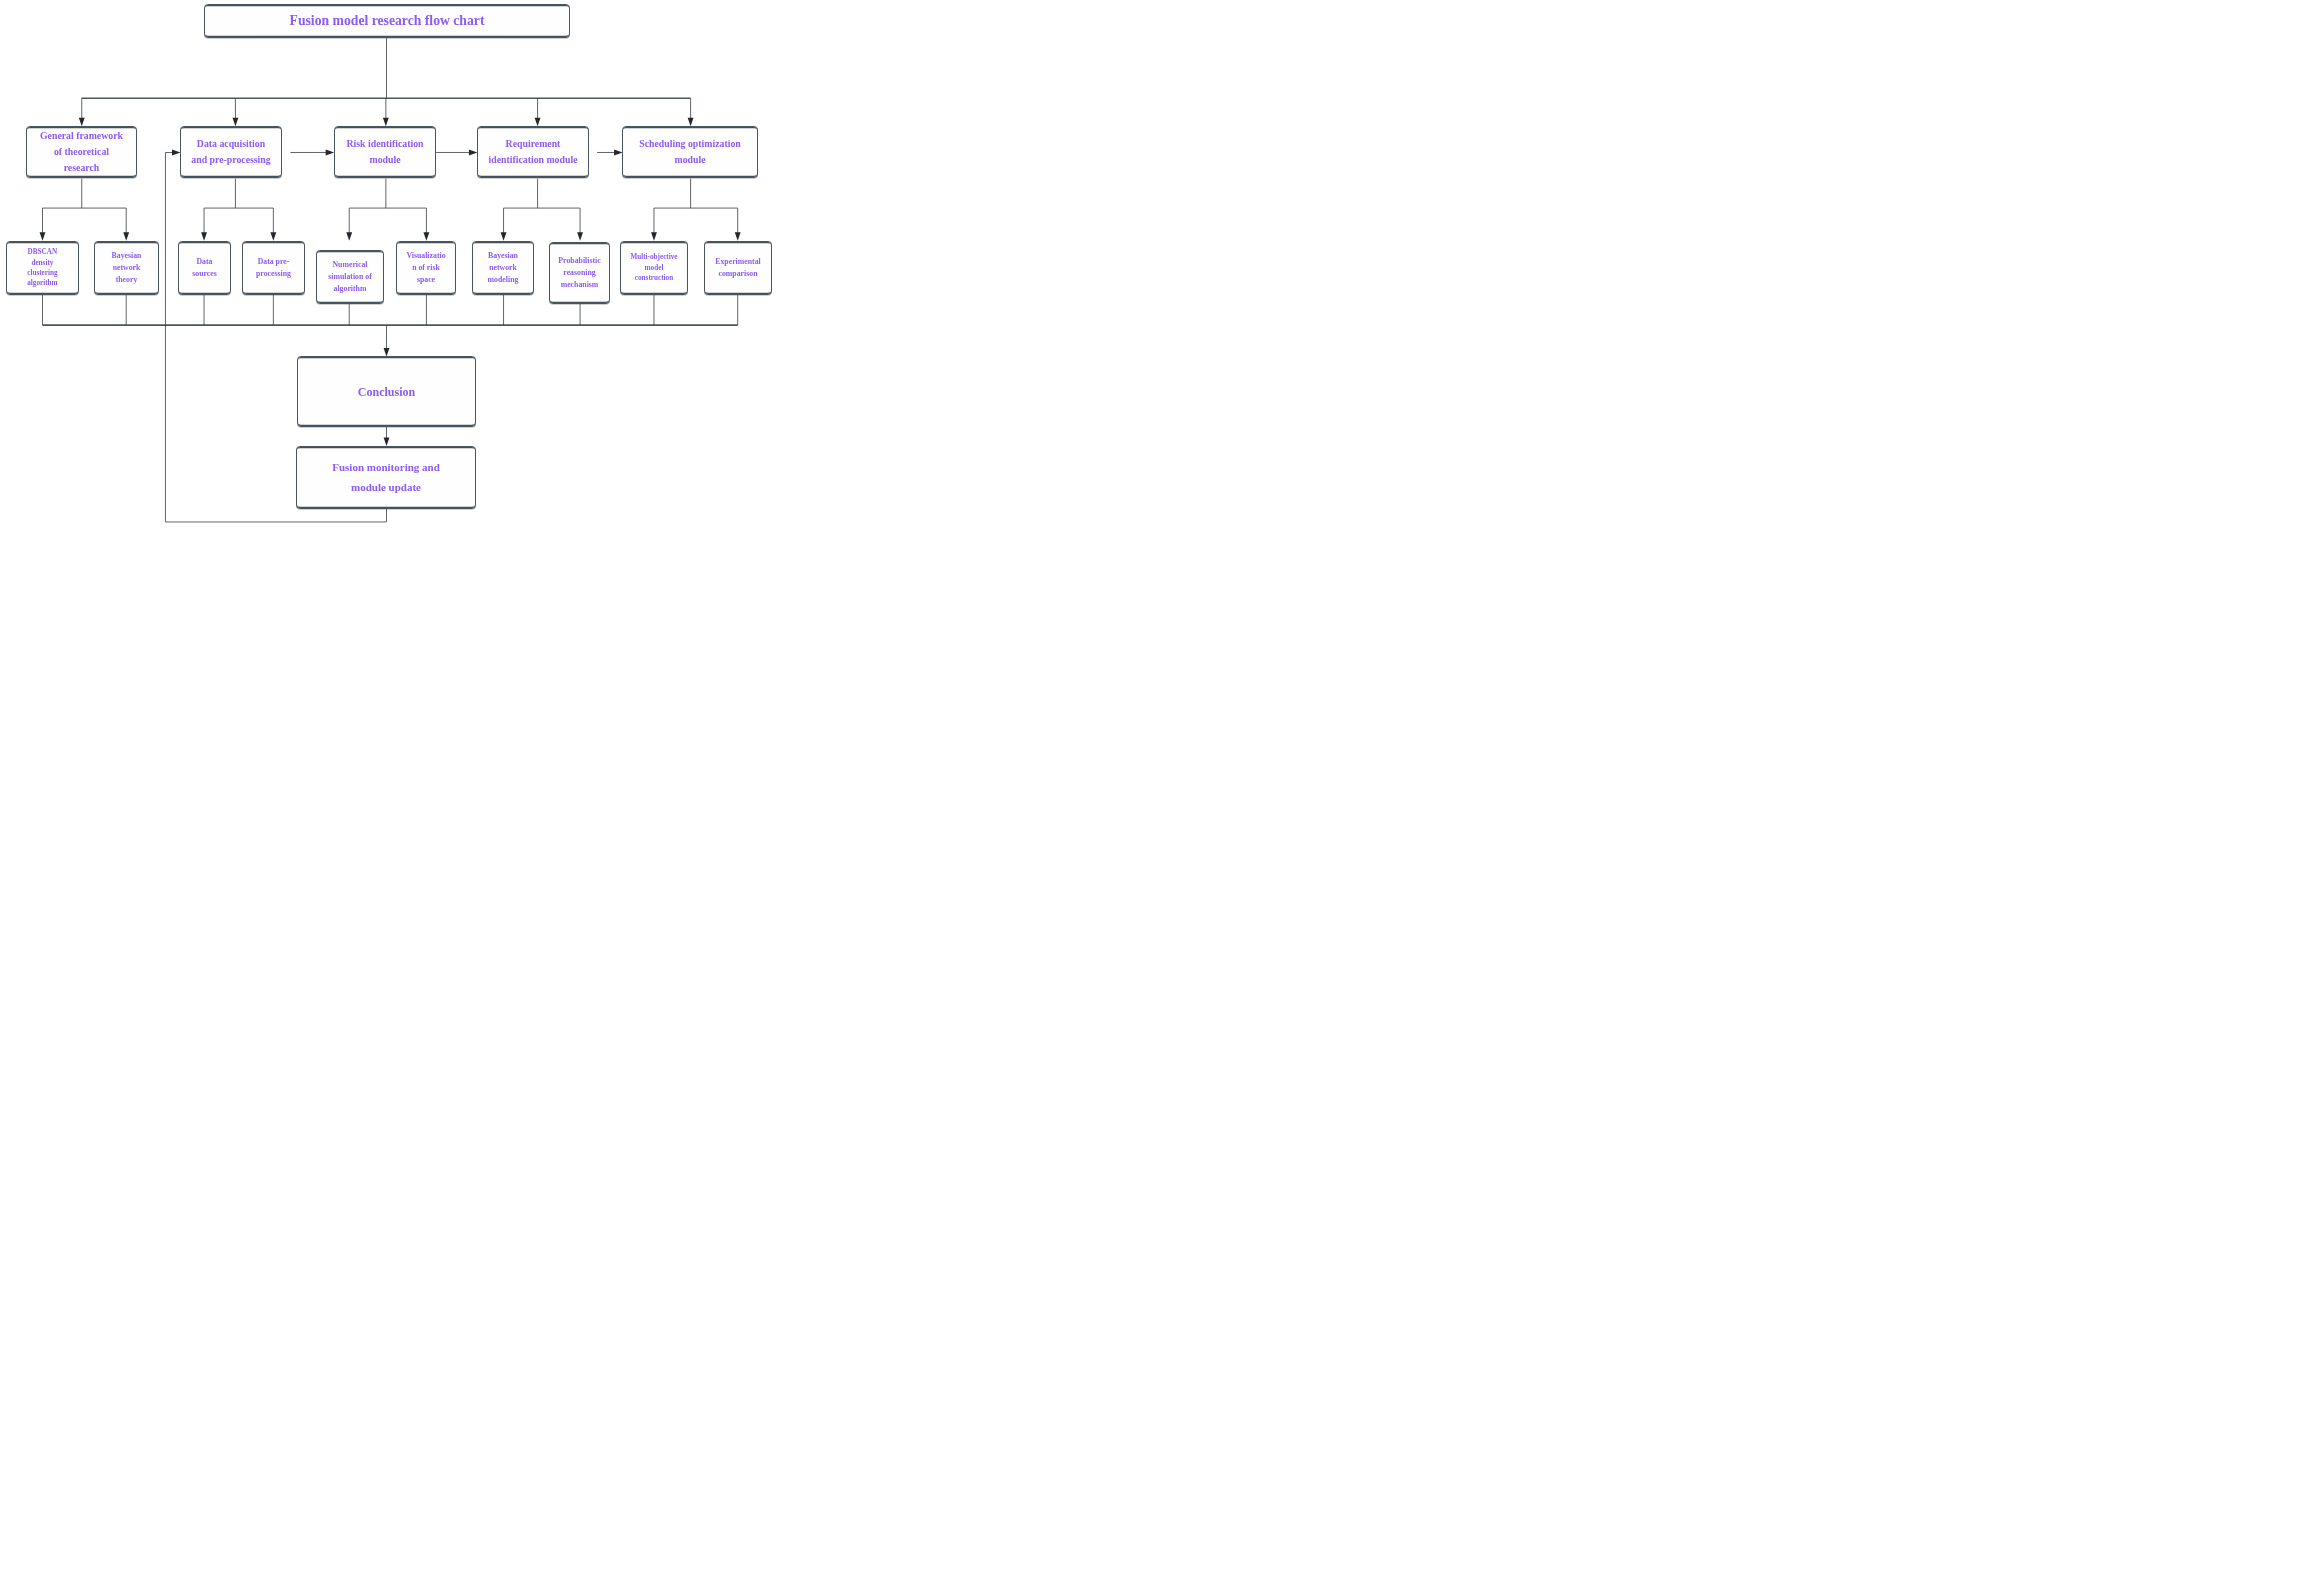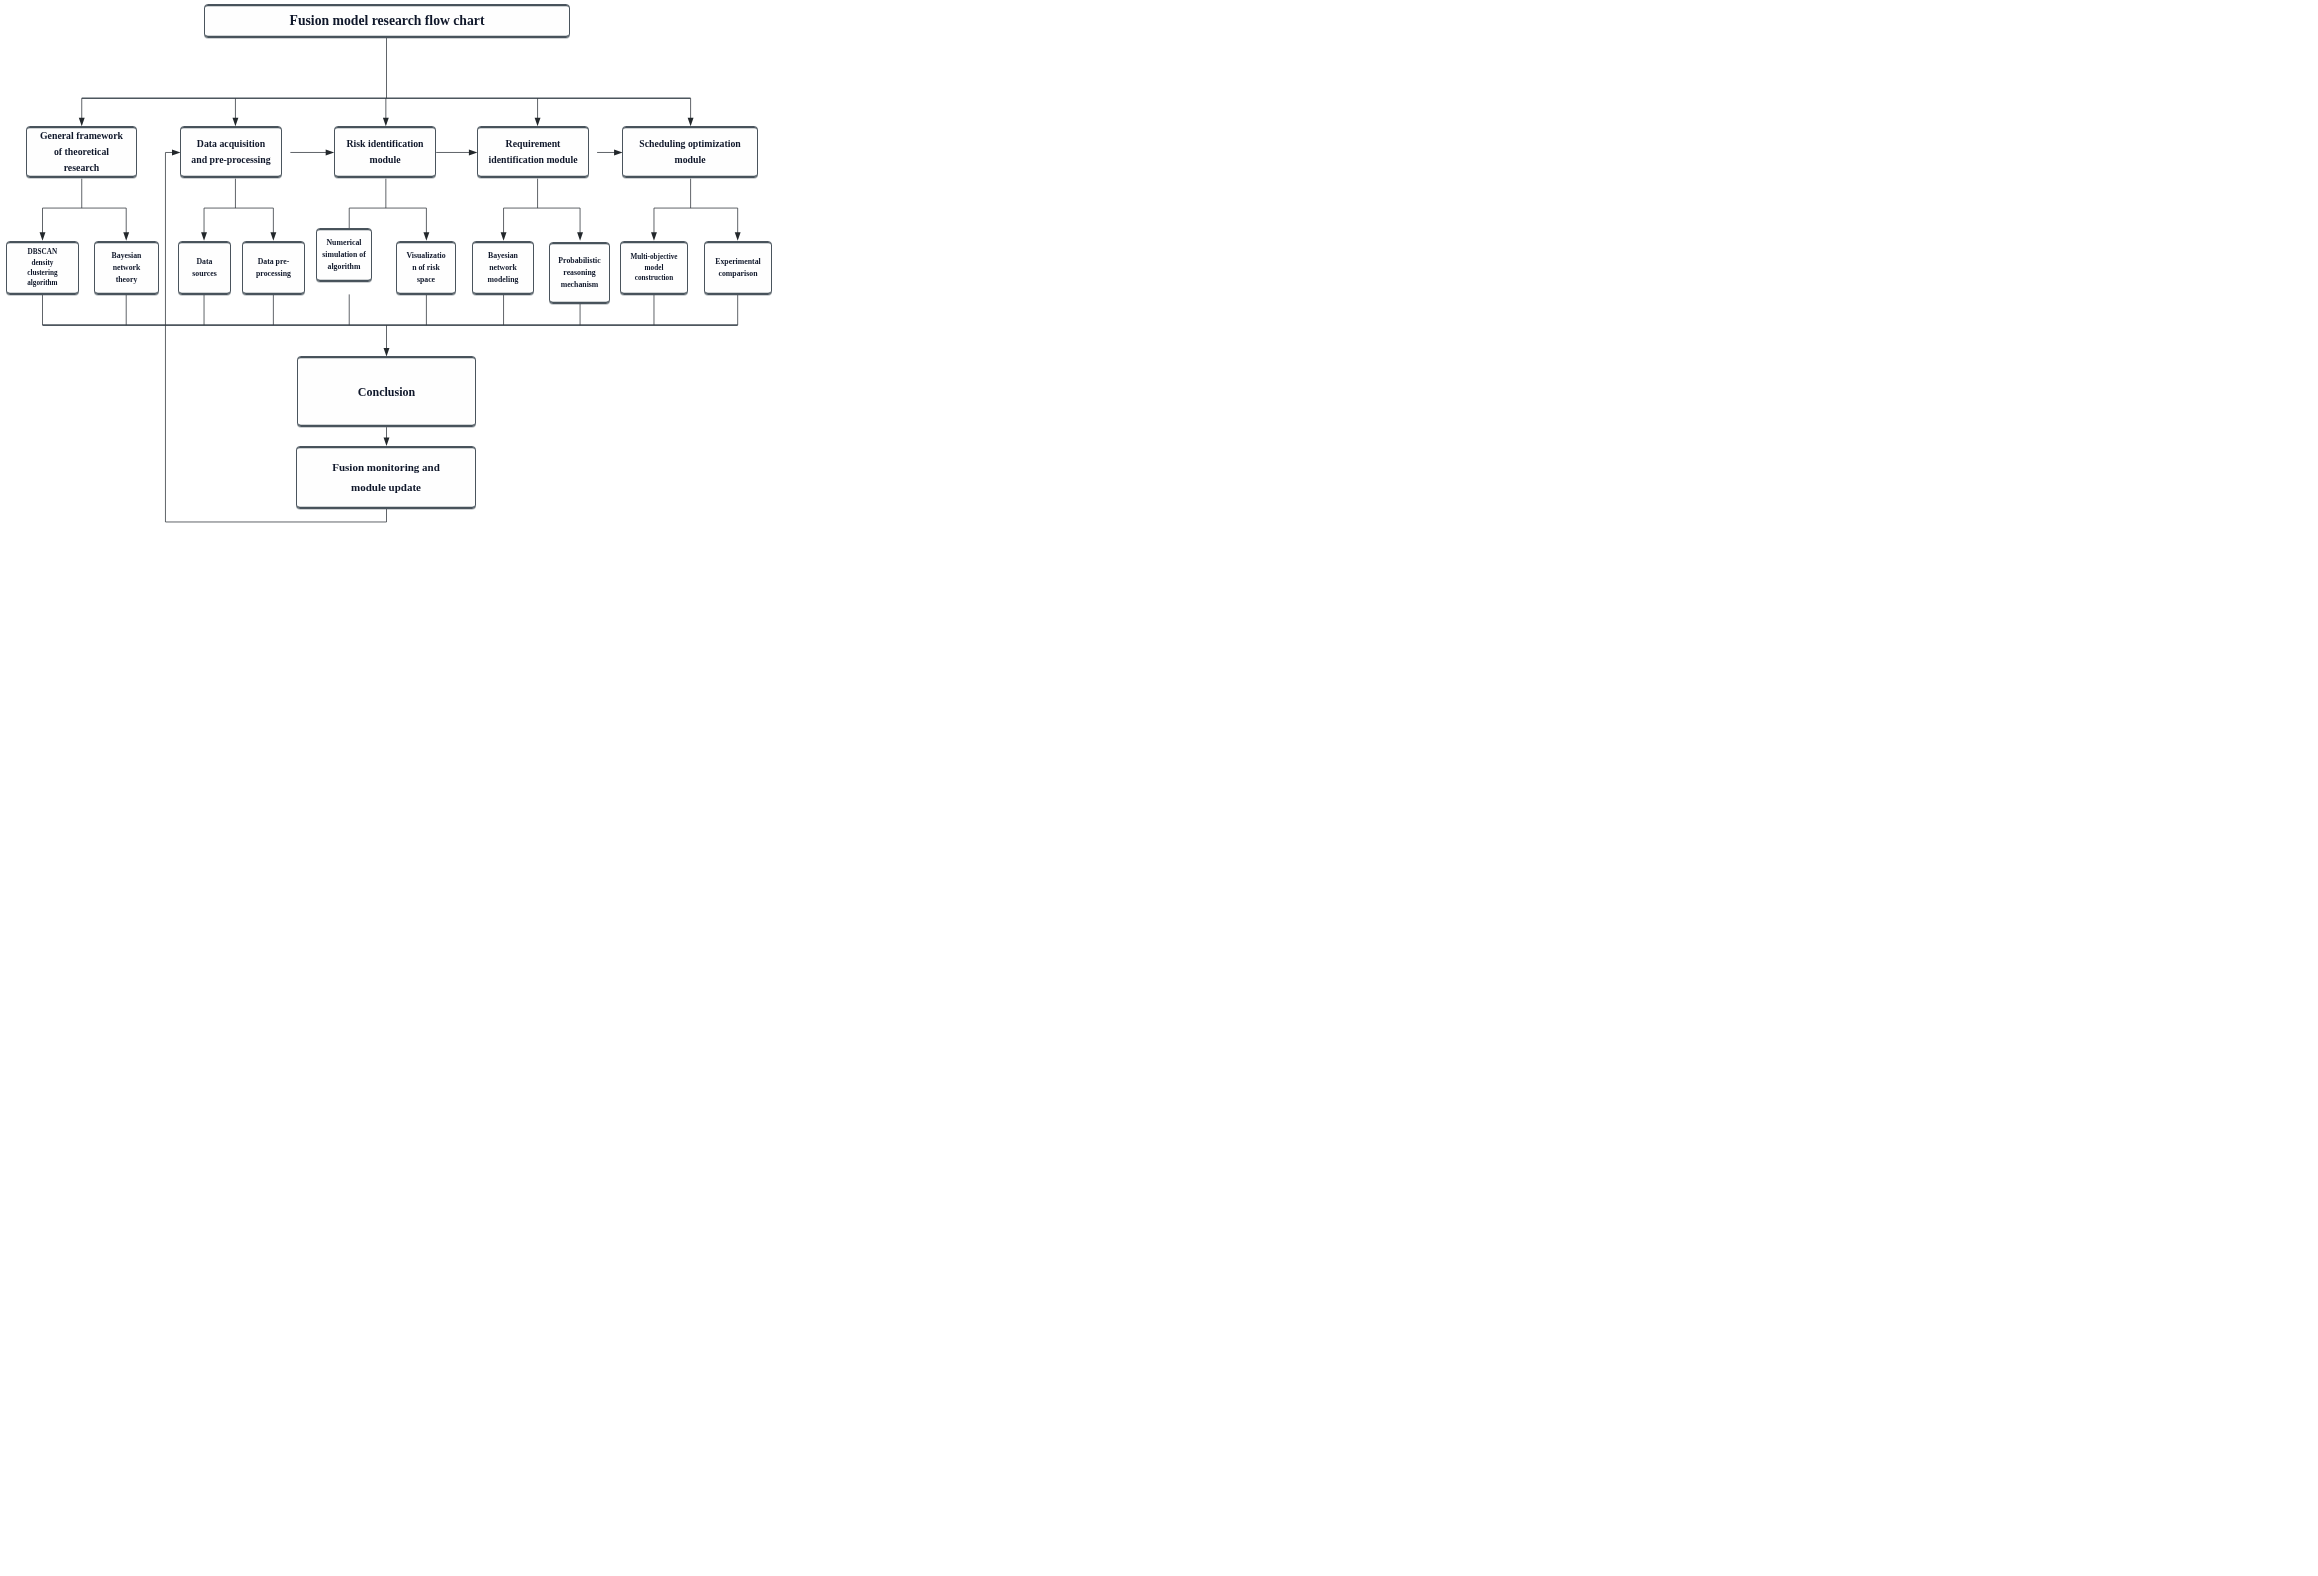--- a/index.html
+++ b/index.html
@@ -10,21 +10,21 @@
     position:absolute;z-index:1;box-sizing:border-box;
     background:#fefefe;
     border:1px solid #4a545d;
     border-radius:3.9px;
     box-shadow:inset 0 2px 0 -0.7px #46525a, inset 0 -2px 0 -0.7px #46525a, 0 0.7px 0 rgba(70,82,90,.35);
     display:flex;align-items:center;justify-content:center;
     text-align:center;
   }
   .lbl{
     white-space:pre-line;
-    font-weight:bold;color:#0f172a;line-height:1.5;
+    font-weight:bold;color:#8b5cf6;line-height:1.5;
   }
   .title .lbl{font-size:13.7px;line-height:1.2;}
   .lvl2 .lbl{font-size:9.8px;line-height:1.65;}
   .lvl3 .lbl{font-size:7.8px;line-height:1.5;}
   .lvl3.small .lbl{font-size:7.2px;line-height:1.45;}
   .conclusion .lbl{font-size:12px;}
   .monitoring .lbl{font-size:11px;line-height:1.8;}
 </style>
 </head>
 <body>
@@ -111,21 +111,21 @@
 theory</span>
   </div>
   <div class="node lvl3" style="left:178px;top:241px;width:53px;height:54px">
     <span class="lbl">Data
 sources</span>
   </div>
   <div class="node lvl3" style="left:242px;top:241px;width:63px;height:54px">
     <span class="lbl">Data pre-
 processing</span>
   </div>
-  <div class="node lvl3" style="left:316px;top:228px;width:56px;height:54px">
+  <div class="node lvl3" style="left:316px;top:250px;width:68px;height:54px">
     <span class="lbl">Numerical
 simulation of
 algorithm</span>
   </div>
   <div class="node lvl3" style="left:396px;top:241px;width:60px;height:54px">
     <span class="lbl">Visualizatio
 n of risk
 space</span>
   </div>
   <div class="node lvl3" style="left:472px;top:241px;width:62px;height:54px">

